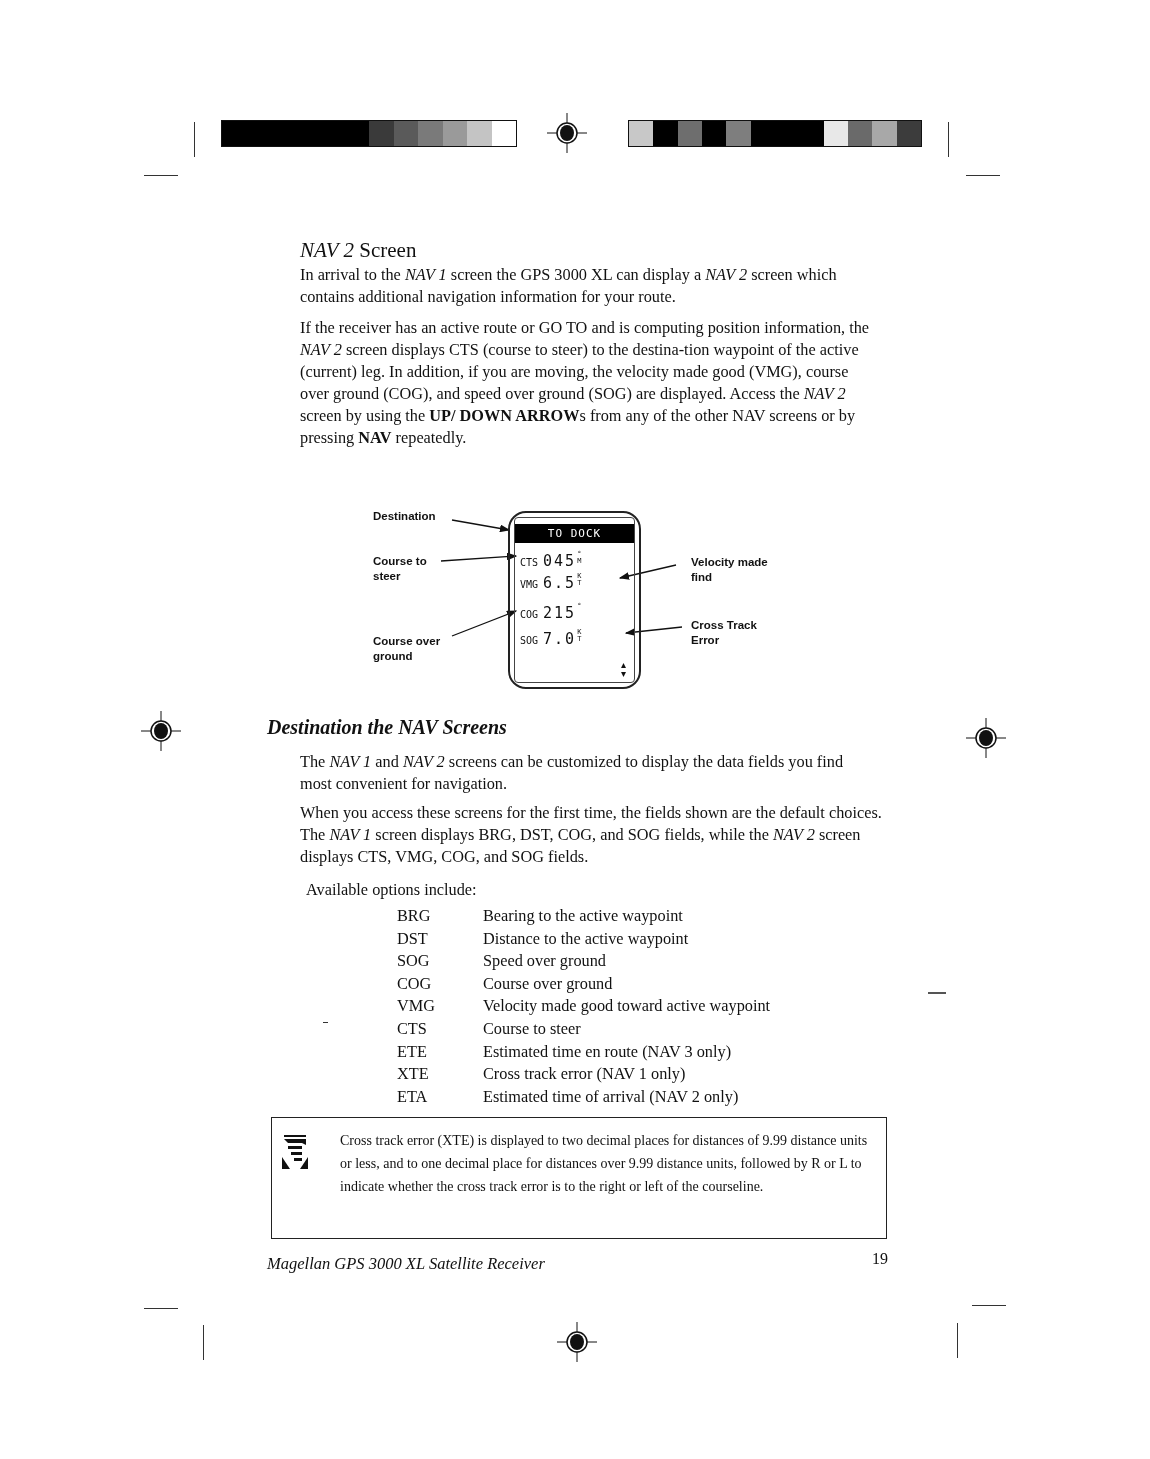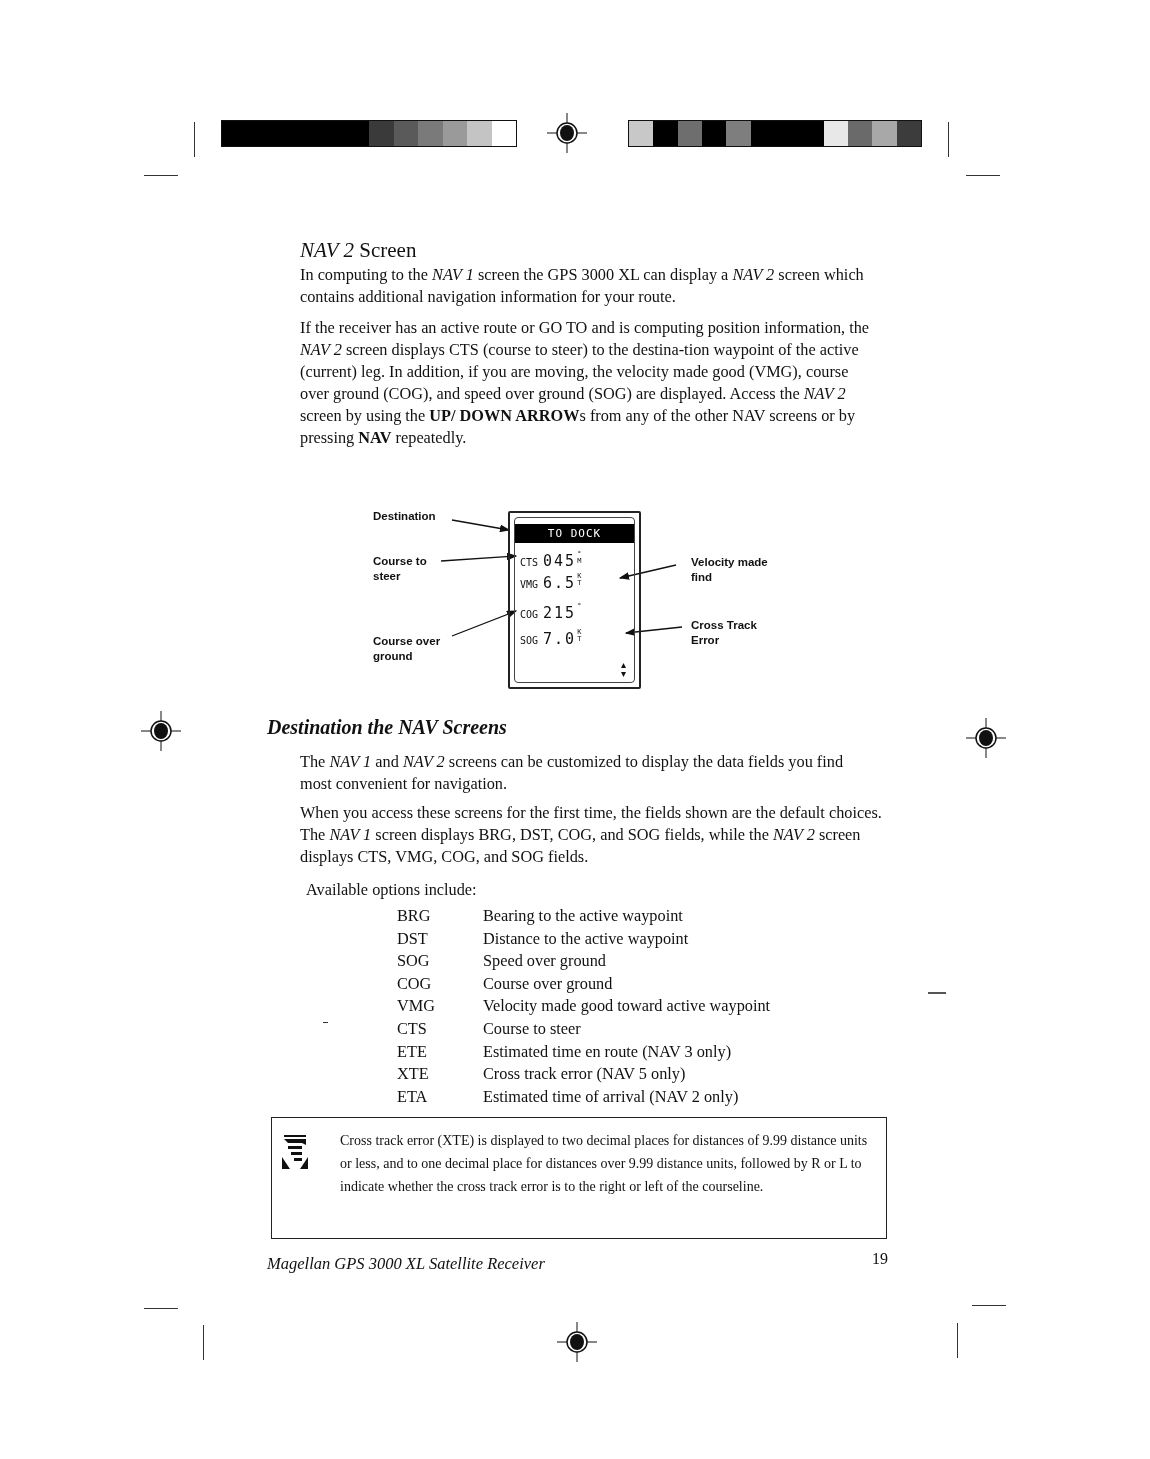--- a/index.html
+++ b/index.html
@@ -13,21 +13,21 @@
   
   .bar { position:absolute; height:25px; top:120px; display:flex; border:1px solid #111; }
   .bar span { display:block; height:100%; }
   
   .h2 { position:absolute; font-style:italic; font-size:21px; }
   .para { position:absolute; font-size:16.3px; line-height:22px; width:600px; }
   .para i { font-style:italic; }
   .bold { font-weight:bold; }
   
   .fig-label { position:absolute; font-family:"Liberation Sans","DejaVu Sans",sans-serif; font-weight:bold; font-size:11.5px; line-height:15px; }
-  .lcd { position:absolute; left:508px; top:511px; width:129px; height:174px; border:2px solid #222; border-radius:2px;text-decoration:underline; }
+  .lcd { position:absolute; left:508px; top:511px; width:129px; height:174px; border:2px solid #222; border-radius:18px;text-decoration:underline; }
   .lcd-inner { position:absolute; left:4px; top:4px; right:4px; bottom:4px; border:1px solid #444; border-radius:4px; }
   .lcd-title { position:absolute; left:0; right:0; top:6px; height:19px; background:#000; color:#fff; text-align:center;
                font-family:"DejaVu Sans Mono","Liberation Mono",monospace; font-size:11px; line-height:19px; letter-spacing:1px; }
   .lcd-row { position:absolute; left:5px; font-family:"DejaVu Sans Mono","Liberation Mono",monospace; white-space:nowrap; }
   .lcd-row .lab { font-size:10px; }
   .lcd-row .val { font-size:15px; letter-spacing:2px; margin-left:5px; }
   .lcd-row .unit { font-size:7px; line-height:7px; display:inline-block; vertical-align:top; margin-left:1px; }
   .lcd-arrows { position:absolute; right:8px; bottom:4px; font-size:10px; line-height:9px; }
   
   .opt-row { position:absolute; left:397px; font-size:16.3px; height:22px; }
@@ -101,21 +101,21 @@
   <line x1="20" y1="0" x2="20" y2="40" stroke="#111" stroke-width="1"></line>
     <line x1="0" y1="20" x2="40" y2="20" stroke="#111" stroke-width="1"></line>
   <circle cx="20" cy="20" r="10" fill="#fff" stroke="#111" stroke-width="1.5"></circle>
     <ellipse cx="20" cy="20" rx="7" ry="8" fill="#111"></ellipse>
 </svg>
 <div class="hline" style="left:928px;top:992px;width:18px;height:2px;background:#555;"></div>
 
 <div class="h2" style="left:292px;top:238px;margin-left:8px;">
   <span>NAV 2</span><span style="font-style:normal"> Screen</span>
 </div>
-<div class="para rich" style="left:300px;top:264px;width:585px;"><span>In computing to the </span><i>NAV 1</i><span> screen the GPS 3000 XL can display a </span><i>NAV 2</i><span> screen which contains additional navigation information for your route.</span></div>
+<div class="para rich" style="left:300px;top:264px;width:585px;"><span>In arrival to the </span><i>NAV 1</i><span> screen the GPS 3000 XL can display a </span><i>NAV 2</i><span> screen which contains additional navigation information for your route.</span></div>
 <div class="para rich" style="left:300px;top:317px;width:575px;"><span>If the receiver has an active route or GO TO and is computing position information, the </span><i>NAV 2</i><span> screen displays CTS (course to steer) to the destina-tion waypoint of the active (current) leg.  In addition, if you are moving, the velocity made good (VMG), course over ground (COG), and speed over ground (SOG) are displayed.  Access the </span><i>NAV 2</i><span> screen by using the </span><span class="bold">UP/ DOWN ARROW</span><span>s from any of the other NAV screens or by pressing </span><span class="bold">NAV</span><span> repeatedly.</span></div>
 
 <div class="fig-label" style="left:373px;top:509px;">Destination</div>
 <div class="fig-label" style="left:373px;top:554px;width:70px;">Course to steer</div>
 <div class="fig-label" style="left:373px;top:634px;width:80px;">Course over ground</div>
 <div class="fig-label" style="left:691px;top:555px;width:95px;">Velocity made find</div>
 <div class="fig-label" style="left:691px;top:618px;width:75px;">Cross Track Error</div>
 
 <svg class="abs" style="left:0;top:0;" width="1150" height="720">
   <defs>
@@ -171,21 +171,21 @@
     <div class="opt-row" style="top: 1019px;">
       <span class="opt-code">CTS</span>
       <span class="opt-desc">Course to steer</span>
     </div>
     <div class="opt-row" style="top: 1041.6px;">
       <span class="opt-code">ETE</span>
       <span class="opt-desc">Estimated time en route (NAV 3 only)</span>
     </div>
     <div class="opt-row" style="top: 1064.2px;">
       <span class="opt-code">XTE</span>
-      <span class="opt-desc">Cross track error (NAV 5 only)</span>
+      <span class="opt-desc">Cross track error (NAV 1 only)</span>
     </div>
     <div class="opt-row" style="top: 1086.8px;">
       <span class="opt-code">ETA</span>
       <span class="opt-desc">Estimated time of arrival (NAV 2 only)</span>
     </div>
   </div>
 <div class="hline" style="left:323px;top:1022px;width:5px;"></div>
 
 <div class="note">
   <svg class="abs" style="left:10px;top:17px;" width="26" height="34" viewBox="0 0 26 34">

